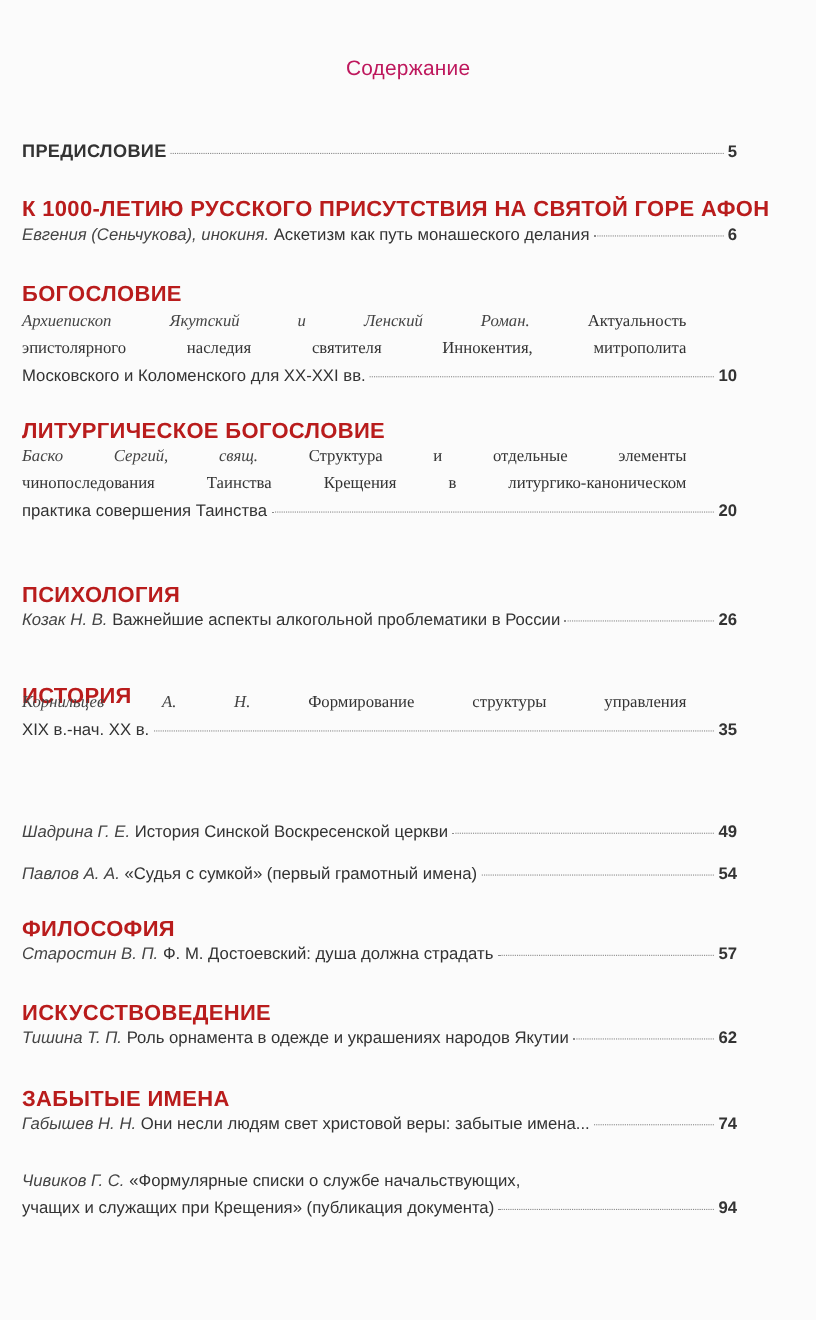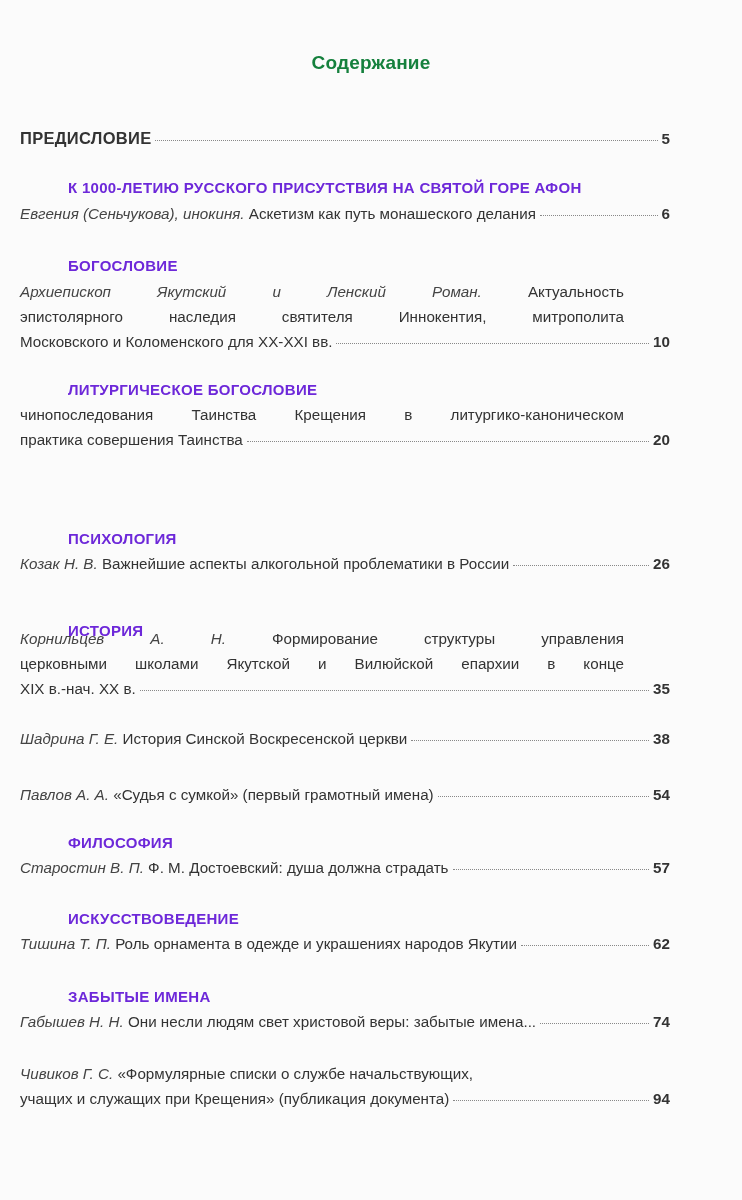--- a/index.html
+++ b/index.html
@@ -7,34 +7,33 @@
     width: 742px; height: 1200px;
     background: #fbfbfb;
     font-family: "Liberation Sans", sans-serif;
     color: #2b2b2b;
     position: relative;
     overflow: hidden;
   }
   .page { position: absolute; left: 20px; top: 0; width: 650px; }
   .title {
     position: absolute; left: 0; width: 742px; top: 52px;
-    text-align: center; font-size: 19px; font-weight: bold; color: #15803d;
+    text-align: center; font-size: 19px; font-weight: normal; color: #be185d;
     letter-spacing: 0.2px;
   }
   .section-head {
-    font-weight: bold; font-size: 15px; color: #6d28d9;
+    font-weight: bold; font-size: 20px; color: #b91c1c;
     position: absolute; left: 0; white-space: nowrap;
     letter-spacing: 0.3px;
-    margin-left: 48px;
   }
   .entry {
     position: absolute; left: 0; width: 650px;
     font-size: 15.2px; line-height: 25px; color: #333;
   }
-  .entry .just { text-align: justify; text-align-last: justify; width: 604px; }
+  .entry .just { text-align: justify; text-align-last: justify; width: 604px; font-family: Liberation Serif, serif; }
   .entry .lastline { display: flex; align-items: baseline; width: 650px; }
   .entry .lastline .txt { white-space: nowrap; }
   .entry .lastline .dots {
     flex: 1; border-bottom: 1px dotted #888; margin: 0 4px; transform: translateY(-3px); min-width: 8px;
   }
   .entry .lastline .pg { font-weight: bold; white-space: nowrap; color: #333; }
   .author { font-style: italic; color: #444; }
   .top-line { display: flex; align-items: baseline; width: 650px; text-align: right; }
   .top-line .head { font-weight: bold; font-size: 16.5px; letter-spacing: 0.3px; white-space: nowrap; }
   .top-line .dots { flex: 1; border-bottom: 1px dotted #888; margin: 0 4px; transform: translateY(-3px); }
@@ -70,52 +69,52 @@
     <div class="just">эпистолярного наследия святителя Иннокентия, митрополита</div>
     <div class="lastline">
       <span class="txt">Московского и Коломенского для XX-XXI вв.</span>
       <span class="dots"></span>
       <span class="pg">10</span>
     </div>
   </div>
 
   <div class="section-head" style="top:381px">ЛИТУРГИЧЕСКОЕ БОГОСЛОВИЕ</div>
   <div class="entry" style="top:402px">
+    <div class="just"><span class="author">Баско Сергий, свящ.</span> <span>Структура и отдельные элементы</span></div>
     <div class="just">чинопоследования Таинства Крещения в литургико-каноническом</div>
     <div class="lastline">
       <span class="txt">практика совершения Таинства</span>
       <span class="dots"></span>
       <span class="pg">20</span>
     </div>
   </div>
 
   <div class="section-head" style="top:530px">ПСИХОЛОГИЯ</div>
   <div class="entry" style="top:551px">
     <div class="lastline">
       <span class="txt"><span class="author">Козак Н. В.</span> <span>Важнейшие аспекты алкогольной проблематики в России</span></span>
       <span class="dots"></span>
       <span class="pg">26</span>
     </div>
   </div>
 
   <div class="section-head" style="top:622px">ИСТОРИЯ</div>
   <div class="entry" style="top:626px">
     <div class="just"><span class="author">Корнильцев А. Н.</span> <span>Формирование структуры управления</span></div>
-    <div class="just">церковными школами Якутской и Вилюйской епархии в конце</div>
     <div class="lastline">
       <span class="txt">XIX в.-нач. XX в.</span>
       <span class="dots"></span>
       <span class="pg">35</span>
     </div>
   </div>
-  <div class="entry" style="top:726px">
+  <div class="entry" style="top:744px">
     <div class="lastline">
       <span class="txt"><span class="author">Шадрина Г. Е.</span> <span>История Синской Воскресенской церкви</span></span>
       <span class="dots"></span>
-      <span class="pg">38</span>
+      <span class="pg">49</span>
     </div>
   </div>
   <div class="entry" style="top:782px">
     <div class="lastline">
       <span class="txt"><span class="author">Павлов А. А.</span> <span>«Судья с сумкой» (первый грамотный имена)</span></span>
       <span class="dots"></span>
       <span class="pg">54</span>
     </div>
   </div>
 

